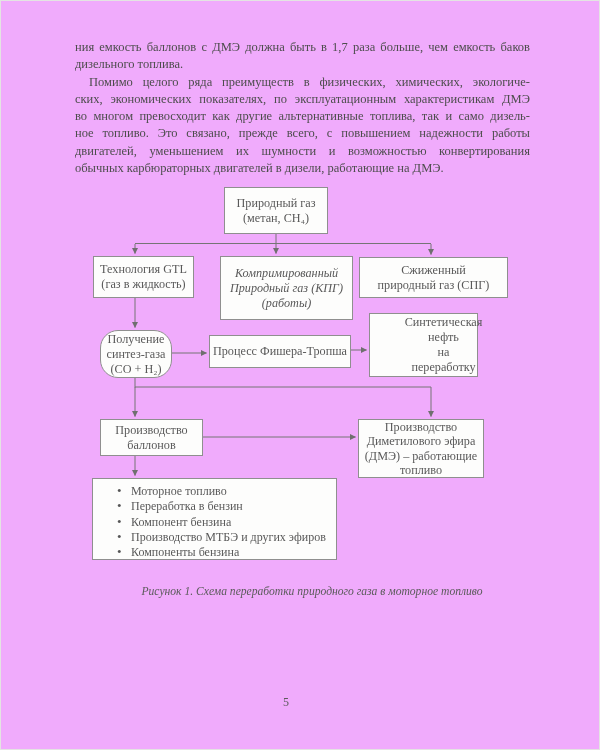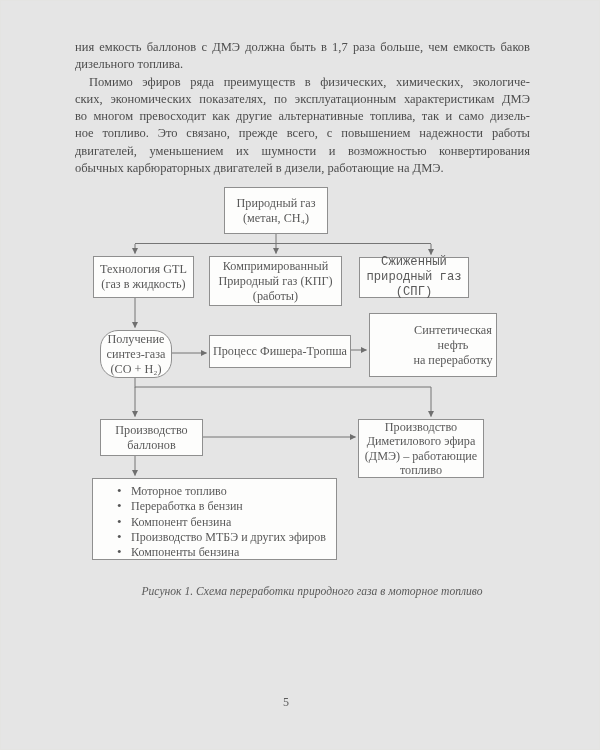--- a/index.html
+++ b/index.html
@@ -1,17 +1,17 @@
 <!DOCTYPE html>
 <html><head>
 <meta charset="utf-8">
 <style>
   html,body { margin:0; padding:0; background:#ffffff; }
   .page {
-    position:relative; width:600px; height:750px; background:#e5e5e5;
+    position:relative; width:600px; height:750px; background:#f0abfc;
     box-shadow: inset 0 0 0 1px #e4e4e2;
     font-family:"Liberation Serif","DejaVu Serif","DejaVu Sans",serif;
     color:#4a4a4a; overflow:hidden;
   }
   .text-block { position:absolute; left:75px; top:39px; width:455px;
     font-size:12.5px; line-height:17.3px; color:#4d4d4d; }
   .para div { text-align:justify; text-align-last:justify; white-space:nowrap; }
   .para div:last-child { text-align-last:left; }
   .p-indent div:first-child { text-indent:14px; }
 
@@ -39,21 +39,21 @@
 <body>
 
 <div class="page">
 
   <div class="text-block">
     <div class="para">
         <div>ния емкость баллонов с ДМЭ должна быть в 1,7 раза больше, чем емкость баков</div>
         <div>дизельного топлива.</div>
       </div>
     <div class="para p-indent">
-        <div>Помимо эфиров ряда преимуществ в физических, химических, экологиче-</div>
+        <div>Помимо целого ряда преимуществ в физических, химических, экологиче-</div>
         <div>ских, экономических показателях, по эксплуатационным характеристикам ДМЭ</div>
         <div>во многом превосходит как другие альтернативные топлива, так и само дизель-</div>
         <div>ное топливо. Это связано, прежде всего, с повышением надежности работы</div>
         <div>двигателей, уменьшением их шумности и возможностью конвертирования</div>
         <div>обычных карбюраторных двигателей в дизели, работающие на ДМЭ.</div>
       </div>
   </div>
 
   <div class="diagram">
 
@@ -85,50 +85,50 @@
         </div>
     </div>
 
     <div class="box" style="left:93px; top:256px; width:101px; height:42px;">
       <div class="box-text">
           <div>Технология GTL</div>
           <div>(газ в жидкость)</div>
         </div>
     </div>
 
-    <div class="box" style="left:209px; top:256px; width:133px; height:50px;">
+    <div class="box" style="left:220px; top:256px; width:133px; height:64px;font-style:italic;">
       <div class="box-text">
           <div>Компримированный</div>
           <div>Природный газ (КПГ)</div>
           <div>(работы)</div>
         </div>
     </div>
 
-    <div class="box" style="left:359px; top:257px; width:110px; height:41px;font-family:Liberation Mono, monospace;">
+    <div class="box" style="left:359px; top:257px; width:149px; height:41px;">
       <div class="box-text">
           <div>Сжиженный</div>
           <div>природный газ (СПГ)</div>
         </div>
     </div>
 
     <div class="box" style="left:100px; top:330px; width:72px; height:48px;border-radius:18px;">
       <div class="box-text">
           <div>Получение</div>
           <div>синтез-газа</div>
           <div>(СО + Н₂)</div>
         </div>
     </div>
 
     <div class="box" style="left:209px; top:335px; width:142px; height:33px;">
       <div class="box-text">
           <div>Процесс Фишера-Тропша</div>
         </div>
     </div>
 
-    <div class="box" style="left:369px; top:313px; width:128px; height:64px;padding-left:40px;">
+    <div class="box" style="left:369px; top:313px; width:109px; height:64px;padding-left:40px;">
       <div class="box-text">
           <div>Синтетическая</div>
           <div>нефть</div>
           <div>на переработку</div>
         </div>
     </div>
 
     <div class="box" style="left:100px; top:419px; width:103px; height:37px;">
       <div class="box-text">
           <div>Производство</div>

